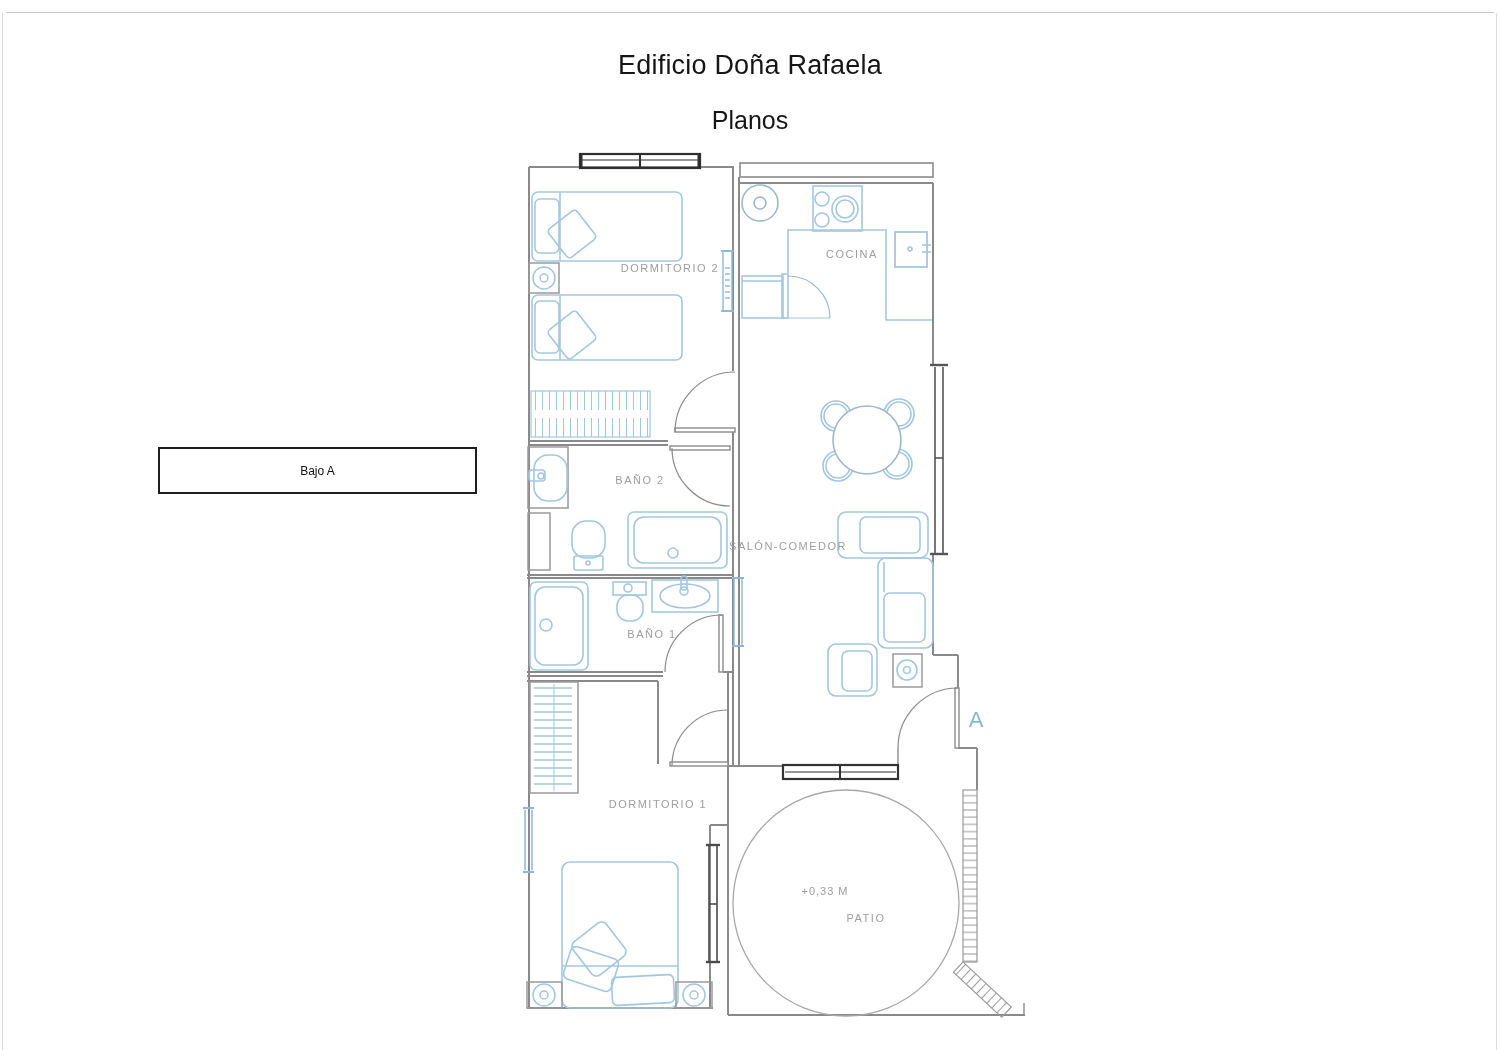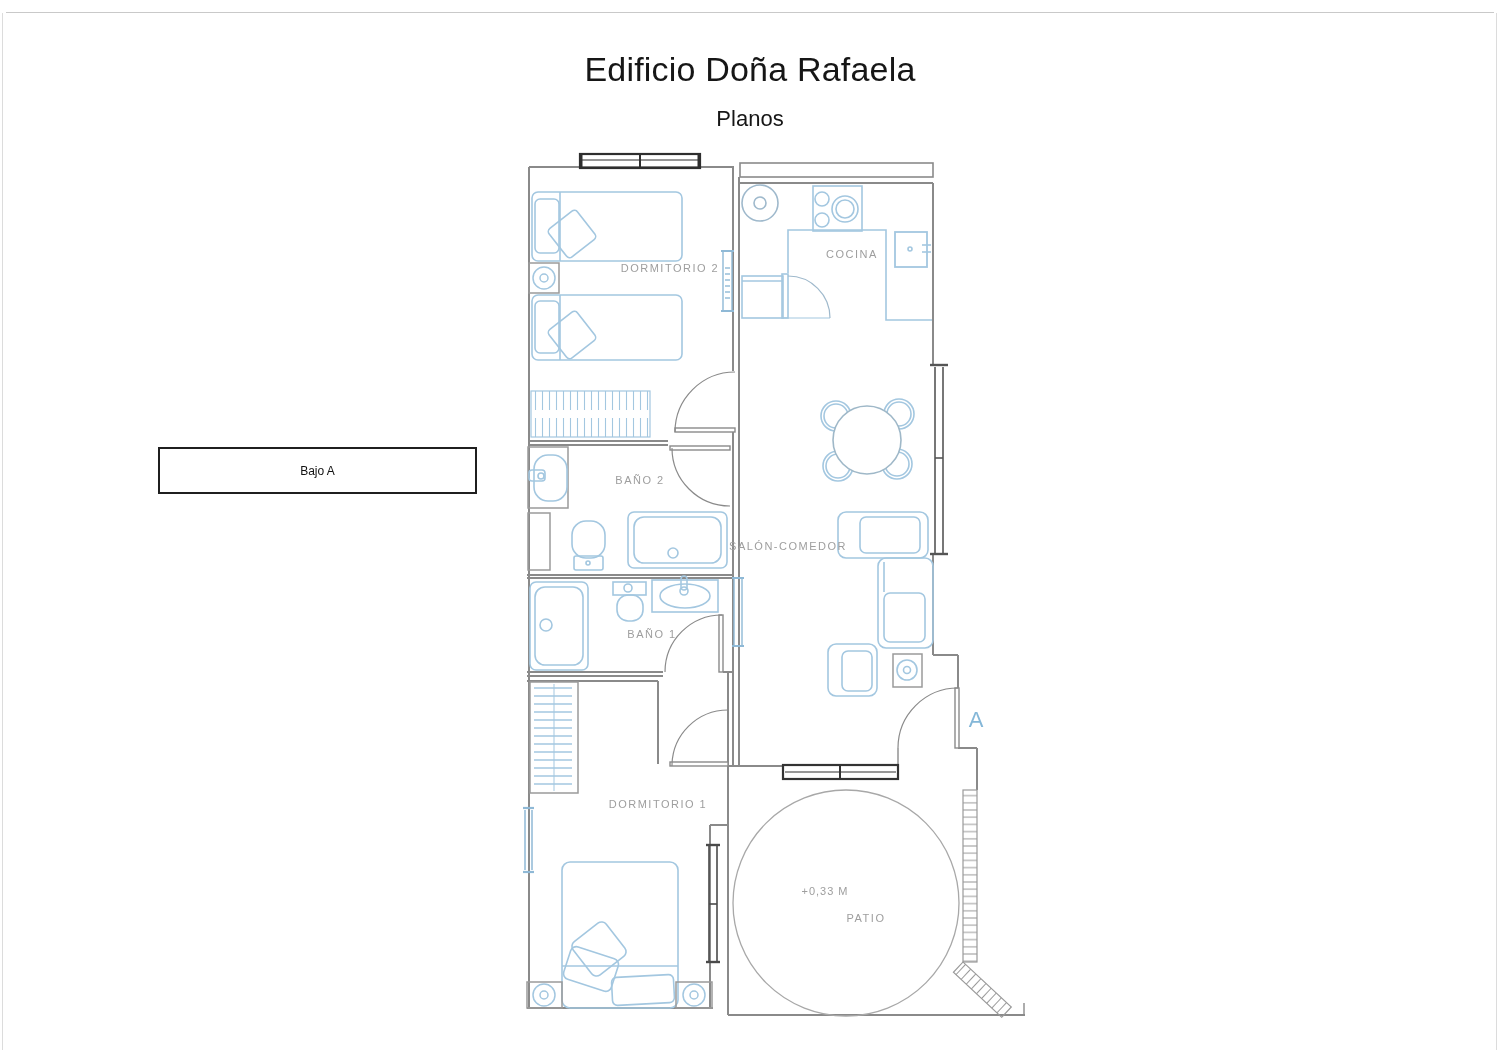--- a/index.html
+++ b/index.html
@@ -2,23 +2,23 @@
 <html><head>
 <meta charset="utf-8">
 <style>
   html,body{margin:0;padding:0;background:#ffffff;}
   .page{position:relative;width:1500px;height:1050px;background:#fff;overflow:hidden;
         font-family:"Liberation Sans", sans-serif;}
   .frame-top{position:absolute;left:6px;top:12px;width:1488px;height:0;border-top:1px solid #c9c9c9;}
   .frame-left{position:absolute;left:2px;top:13px;width:0;height:1037px;border-left:1px solid #dcdcdc;}
   .frame-right{position:absolute;left:1496px;top:13px;width:0;height:1037px;border-left:1px solid #dcdcdc;}
   .title{position:absolute;left:0;top:50px;width:1500px;text-align:center;
-         font-size:34px;color:#161616;letter-spacing:.2px;}
+         font-size:27px;color:#161616;letter-spacing:.2px;}
   .subtitle{position:absolute;left:0;top:106px;width:1500px;text-align:center;
-         font-size:22px;color:#161616;}
+         font-size:25px;color:#161616;}
   .floor-box{position:absolute;left:158px;top:447px;width:315px;height:43px;
          border:2px solid #1f1f1f;background:#fff;display:flex;align-items:center;justify-content:center;
          font-size:12px;color:#111;}
   svg text{font-family:"Liberation Sans", sans-serif;}
   .roomlbl{fill:#9e9e9e;font-size:11px;letter-spacing:1.5px;}
   .annlbl{fill:#9e9e9e;font-size:11px;letter-spacing:1px;}
   .marker{fill:#84b7d8;font-size:22px;}
 </style>
 </head>
 <body>

